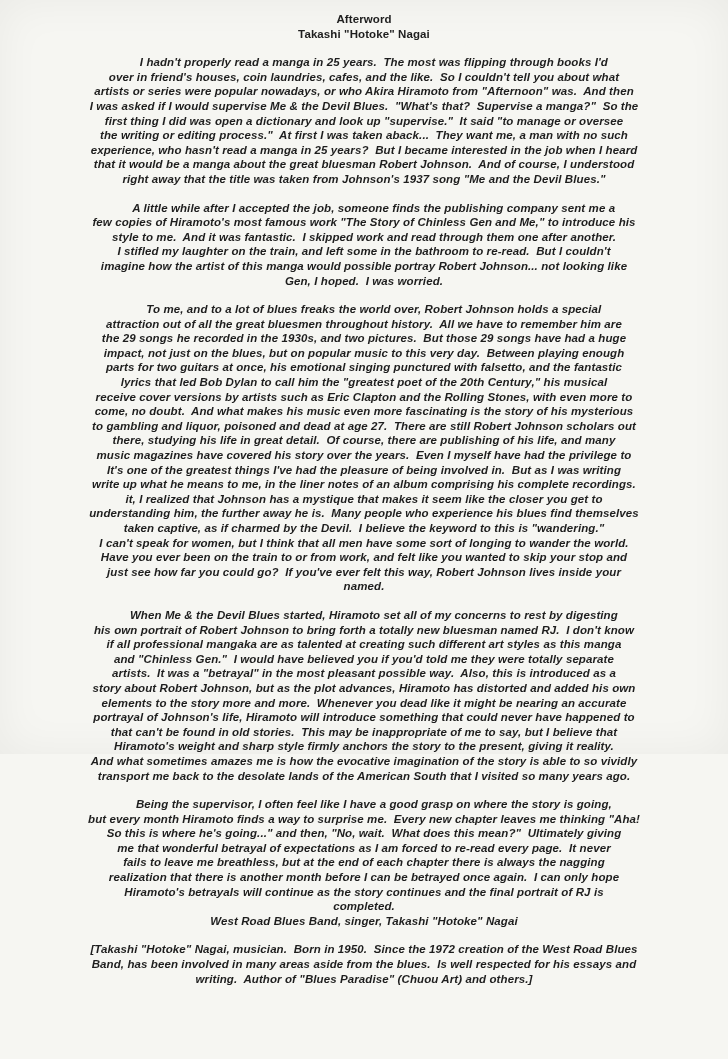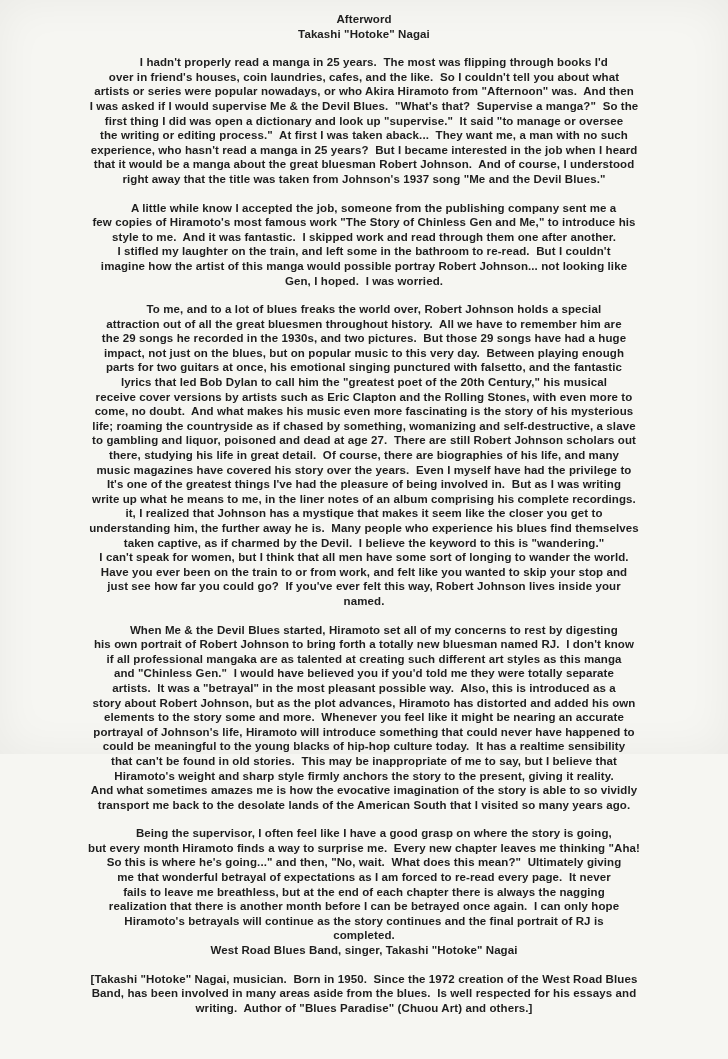--- a/index.html
+++ b/index.html
@@ -25,21 +25,21 @@
   .header .line,
   .body .line {
     white-space: pre;
     text-align: center;
     font-size: 11.5px;
     line-height: 14.6px;
     font-weight: bold;
     letter-spacing: 0.1px;
     color: var(--text);
   }
-  .paragraph { margin-top: 14px; }
+  .paragraph { margin-top: 14px; font-style: italic; }
   .header { margin-bottom: 1px; }
   [data-name="signature"] { margin-top: 0; }
 </style>
 </head>
 <body>
 
 <div class="page" data-name="afterword-page">
   <div class="header" data-name="afterword-header">
     <div class="line" data-name="page-title">Afterword</div>
     <div class="line" data-name="author-name">Takashi "Hotoke" Nagai</div>
@@ -50,60 +50,58 @@
         <div class="line" data-name="text-line">over in friend's houses, coin laundries, cafes, and the like.  So I couldn't tell you about what</div>
         <div class="line" data-name="text-line">artists or series were popular nowadays, or who Akira Hiramoto from "Afternoon" was.  And then</div>
         <div class="line" data-name="text-line">I was asked if I would supervise Me &amp; the Devil Blues.  "What's that?  Supervise a manga?"  So the</div>
         <div class="line" data-name="text-line">first thing I did was open a dictionary and look up "supervise."  It said "to manage or oversee</div>
         <div class="line" data-name="text-line">the writing or editing process."  At first I was taken aback...  They want me, a man with no such</div>
         <div class="line" data-name="text-line">experience, who hasn't read a manga in 25 years?  But I became interested in the job when I heard</div>
         <div class="line" data-name="text-line">that it would be a manga about the great bluesman Robert Johnson.  And of course, I understood</div>
         <div class="line" data-name="text-line">right away that the title was taken from Johnson's 1937 song "Me and the Devil Blues."</div>
       </div>
       <div class="paragraph" data-name="paragraph-chinless-gen">
-        <div class="line" data-name="text-line">      A little while know I accepted the job, someone from the publishing company sent me a</div>
+        <div class="line" data-name="text-line">      A little while after I accepted the job, someone finds the publishing company sent me a</div>
         <div class="line" data-name="text-line">few copies of Hiramoto's most famous work "The Story of Chinless Gen and Me," to introduce his</div>
         <div class="line" data-name="text-line">style to me.  And it was fantastic.  I skipped work and read through them one after another.</div>
         <div class="line" data-name="text-line">I stifled my laughter on the train, and left some in the bathroom to re-read.  But I couldn't</div>
         <div class="line" data-name="text-line">imagine how the artist of this manga would possible portray Robert Johnson... not looking like</div>
         <div class="line" data-name="text-line">Gen, I hoped.  I was worried.</div>
       </div>
       <div class="paragraph" data-name="paragraph-robert-johnson">
         <div class="line" data-name="text-line">      To me, and to a lot of blues freaks the world over, Robert Johnson holds a special</div>
         <div class="line" data-name="text-line">attraction out of all the great bluesmen throughout history.  All we have to remember him are</div>
         <div class="line" data-name="text-line">the 29 songs he recorded in the 1930s, and two pictures.  But those 29 songs have had a huge</div>
         <div class="line" data-name="text-line">impact, not just on the blues, but on popular music to this very day.  Between playing enough</div>
         <div class="line" data-name="text-line">parts for two guitars at once, his emotional singing punctured with falsetto, and the fantastic</div>
         <div class="line" data-name="text-line">lyrics that led Bob Dylan to call him the "greatest poet of the 20th Century," his musical</div>
         <div class="line" data-name="text-line">receive cover versions by artists such as Eric Clapton and the Rolling Stones, with even more to</div>
         <div class="line" data-name="text-line">come, no doubt.  And what makes his music even more fascinating is the story of his mysterious</div>
-        <div class="line" data-name="text-line">life; roaming the countryside as if chased by something, womanizing and self-destructive, a slave</div>
         <div class="line" data-name="text-line">to gambling and liquor, poisoned and dead at age 27.  There are still Robert Johnson scholars out</div>
-        <div class="line" data-name="text-line">there, studying his life in great detail.  Of course, there are biographies of his life, and many</div>
+        <div class="line" data-name="text-line">there, studying his life in great detail.  Of course, there are publishing of his life, and many</div>
         <div class="line" data-name="text-line">music magazines have covered his story over the years.  Even I myself have had the privilege to</div>
         <div class="line" data-name="text-line">It's one of the greatest things I've had the pleasure of being involved in.  But as I was writing</div>
         <div class="line" data-name="text-line">write up what he means to me, in the liner notes of an album comprising his complete recordings.</div>
         <div class="line" data-name="text-line">it, I realized that Johnson has a mystique that makes it seem like the closer you get to</div>
         <div class="line" data-name="text-line">understanding him, the further away he is.  Many people who experience his blues find themselves</div>
         <div class="line" data-name="text-line">taken captive, as if charmed by the Devil.  I believe the keyword to this is "wandering."</div>
         <div class="line" data-name="text-line">I can't speak for women, but I think that all men have some sort of longing to wander the world.</div>
         <div class="line" data-name="text-line">Have you ever been on the train to or from work, and felt like you wanted to skip your stop and</div>
         <div class="line" data-name="text-line">just see how far you could go?  If you've ever felt this way, Robert Johnson lives inside your</div>
         <div class="line" data-name="text-line">named.</div>
       </div>
       <div class="paragraph" data-name="paragraph-hiramoto">
         <div class="line" data-name="text-line">      When Me &amp; the Devil Blues started, Hiramoto set all of my concerns to rest by digesting</div>
         <div class="line" data-name="text-line">his own portrait of Robert Johnson to bring forth a totally new bluesman named RJ.  I don't know</div>
         <div class="line" data-name="text-line">if all professional mangaka are as talented at creating such different art styles as this manga</div>
         <div class="line" data-name="text-line">and "Chinless Gen."  I would have believed you if you'd told me they were totally separate</div>
         <div class="line" data-name="text-line">artists.  It was a "betrayal" in the most pleasant possible way.  Also, this is introduced as a</div>
         <div class="line" data-name="text-line">story about Robert Johnson, but as the plot advances, Hiramoto has distorted and added his own</div>
-        <div class="line" data-name="text-line">elements to the story some and more.  Whenever you feel like it might be nearing an accurate</div>
+        <div class="line" data-name="text-line">elements to the story more and more.  Whenever you dead like it might be nearing an accurate</div>
         <div class="line" data-name="text-line">portrayal of Johnson's life, Hiramoto will introduce something that could never have happened to</div>
-        <div class="line" data-name="text-line">could be meaningful to the young blacks of hip-hop culture today.  It has a realtime sensibility</div>
         <div class="line" data-name="text-line">that can't be found in old stories.  This may be inappropriate of me to say, but I believe that</div>
         <div class="line" data-name="text-line">Hiramoto's weight and sharp style firmly anchors the story to the present, giving it reality.</div>
         <div class="line" data-name="text-line">And what sometimes amazes me is how the evocative imagination of the story is able to so vividly</div>
         <div class="line" data-name="text-line">transport me back to the desolate lands of the American South that I visited so many years ago.</div>
       </div>
       <div class="paragraph" data-name="paragraph-supervisor">
         <div class="line" data-name="text-line">      Being the supervisor, I often feel like I have a good grasp on where the story is going,</div>
         <div class="line" data-name="text-line">but every month Hiramoto finds a way to surprise me.  Every new chapter leaves me thinking "Aha!</div>
         <div class="line" data-name="text-line">So this is where he's going..." and then, "No, wait.  What does this mean?"  Ultimately giving</div>
         <div class="line" data-name="text-line">me that wonderful betrayal of expectations as I am forced to re-read every page.  It never</div>

